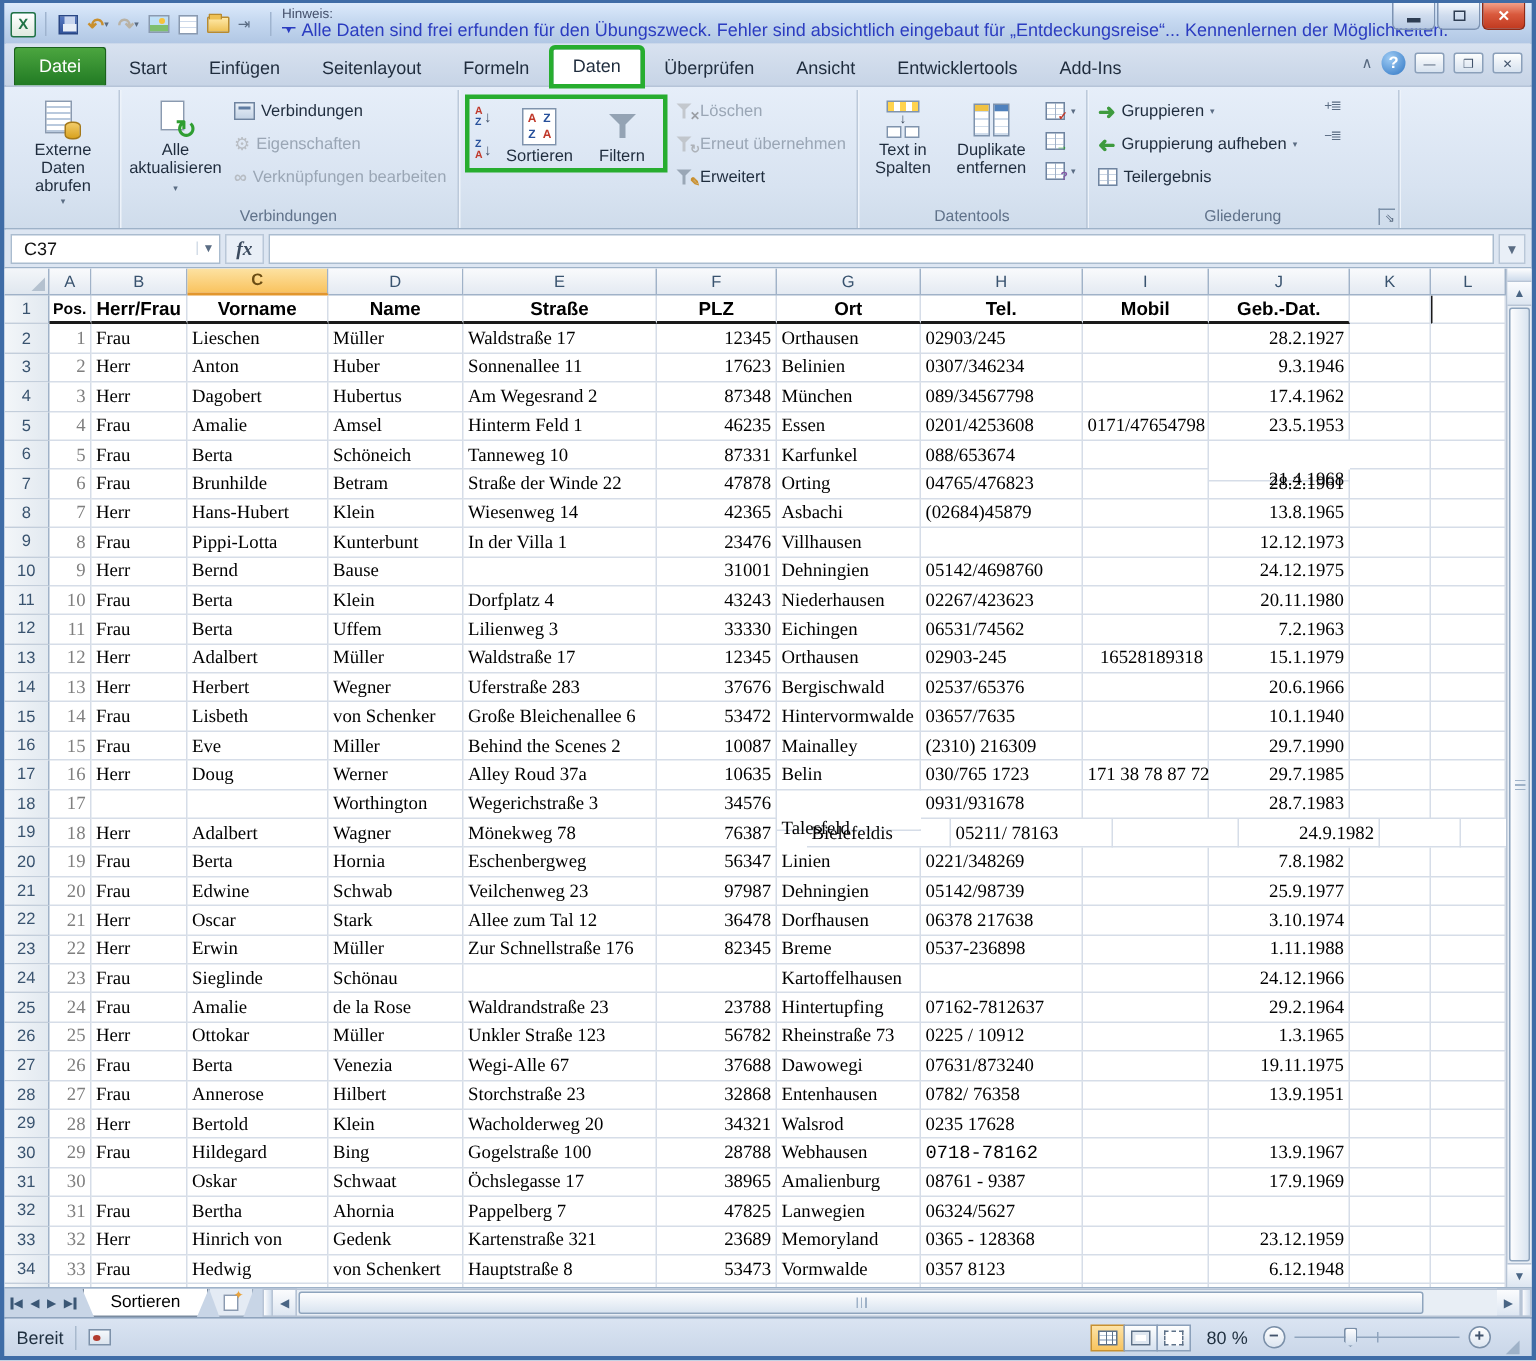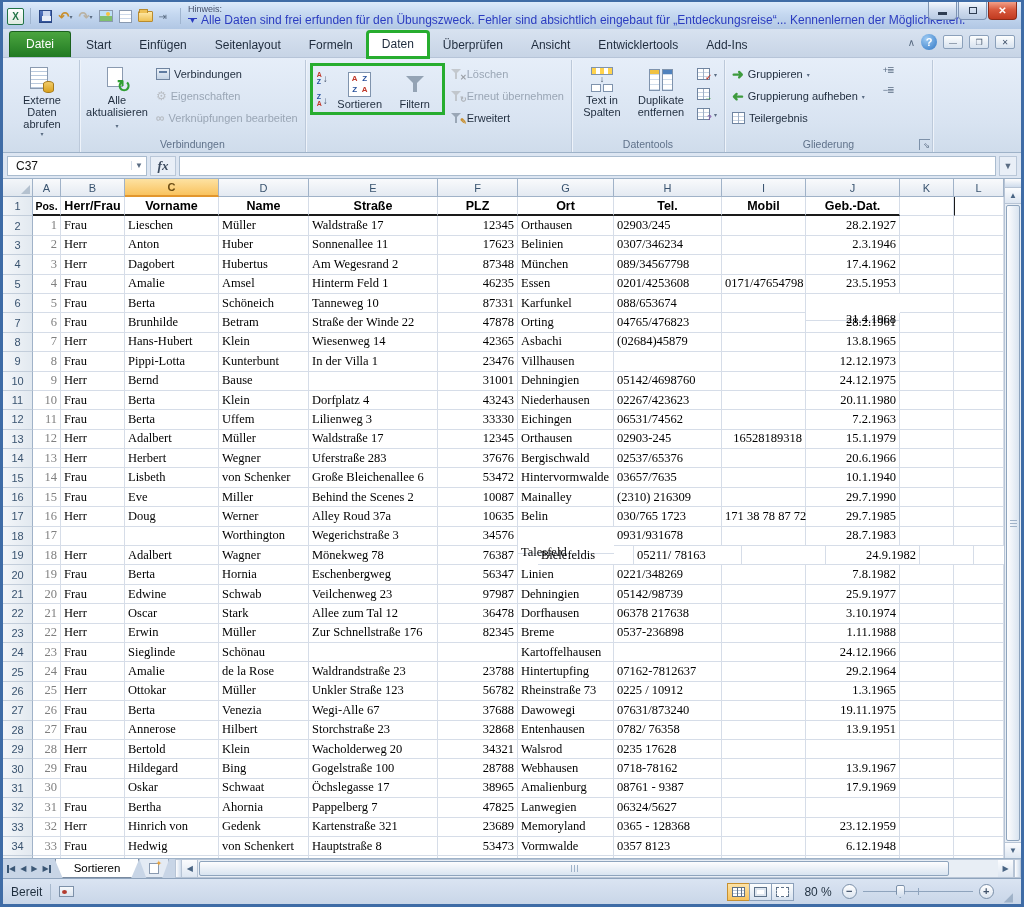--- a/index.html
+++ b/index.html
@@ -500,21 +500,21 @@
             <div class="rowhdr">3</div>
             <div class="cell pos" style="width: 28px; flex: 0 0 28px;">2</div>
             <div class="cell" style="width: 64px; flex: 0 0 64px;">Herr</div>
             <div class="cell" style="width: 94px; flex: 0 0 94px;">Anton</div>
             <div class="cell" style="width: 90px; flex: 0 0 90px;">Huber</div>
             <div class="cell" style="width: 129px; flex: 0 0 129px;">Sonnenallee 11</div>
             <div class="cell r" style="width: 80px; flex: 0 0 80px;">17623</div>
             <div class="cell" style="width: 96px; flex: 0 0 96px;">Belinien</div>
             <div class="cell" style="width: 108px; flex: 0 0 108px;">0307/346234</div>
             <div class="cell" style="width: 84px; flex: 0 0 84px;"></div>
-            <div class="cell r" style="width: 94px; flex: 0 0 94px;">2.3.1946</div>
+            <div class="cell r" style="width: 94px; flex: 0 0 94px;">9.3.1946</div>
             <div class="cell" style="width: 54px; flex: 0 0 54px;"></div>
             <div class="cell" style="width: 50px; flex: 0 0 50px;"></div>
           </div>
           <div class="grow">
             <div class="rowhdr">4</div>
             <div class="cell pos" style="width: 28px; flex: 0 0 28px;">3</div>
             <div class="cell" style="width: 64px; flex: 0 0 64px;">Herr</div>
             <div class="cell" style="width: 94px; flex: 0 0 94px;">Dagobert</div>
             <div class="cell" style="width: 90px; flex: 0 0 90px;">Hubertus</div>
             <div class="cell" style="width: 129px; flex: 0 0 129px;">Am Wegesrand 2</div>
@@ -903,21 +903,21 @@
           </div>
           <div class="grow">
             <div class="rowhdr">30</div>
             <div class="cell pos" style="width: 28px; flex: 0 0 28px;">29</div>
             <div class="cell" style="width: 64px; flex: 0 0 64px;">Frau</div>
             <div class="cell" style="width: 94px; flex: 0 0 94px;">Hildegard</div>
             <div class="cell" style="width: 90px; flex: 0 0 90px;">Bing</div>
             <div class="cell" style="width: 129px; flex: 0 0 129px;">Gogelstraße 100</div>
             <div class="cell r" style="width: 80px; flex: 0 0 80px;">28788</div>
             <div class="cell" style="width: 96px; flex: 0 0 96px;">Webhausen</div>
-            <div class="cell" style="width: 108px; flex: 0 0 108px;">0718-78162</div>
+            <div class="cell" style="width: 108px; flex: 0 0 108px; font-family: Liberation Mono, monospace;">0718-78162</div>
             <div class="cell" style="width: 84px; flex: 0 0 84px;"></div>
             <div class="cell r" style="width: 94px; flex: 0 0 94px;">13.9.1967</div>
             <div class="cell" style="width: 54px; flex: 0 0 54px;"></div>
             <div class="cell" style="width: 50px; flex: 0 0 50px;"></div>
           </div>
           <div class="grow">
             <div class="rowhdr">31</div>
             <div class="cell pos" style="width: 28px; flex: 0 0 28px;">30</div>
             <div class="cell" style="width: 64px; flex: 0 0 64px;"></div>
             <div class="cell" style="width: 94px; flex: 0 0 94px;">Oskar</div>

